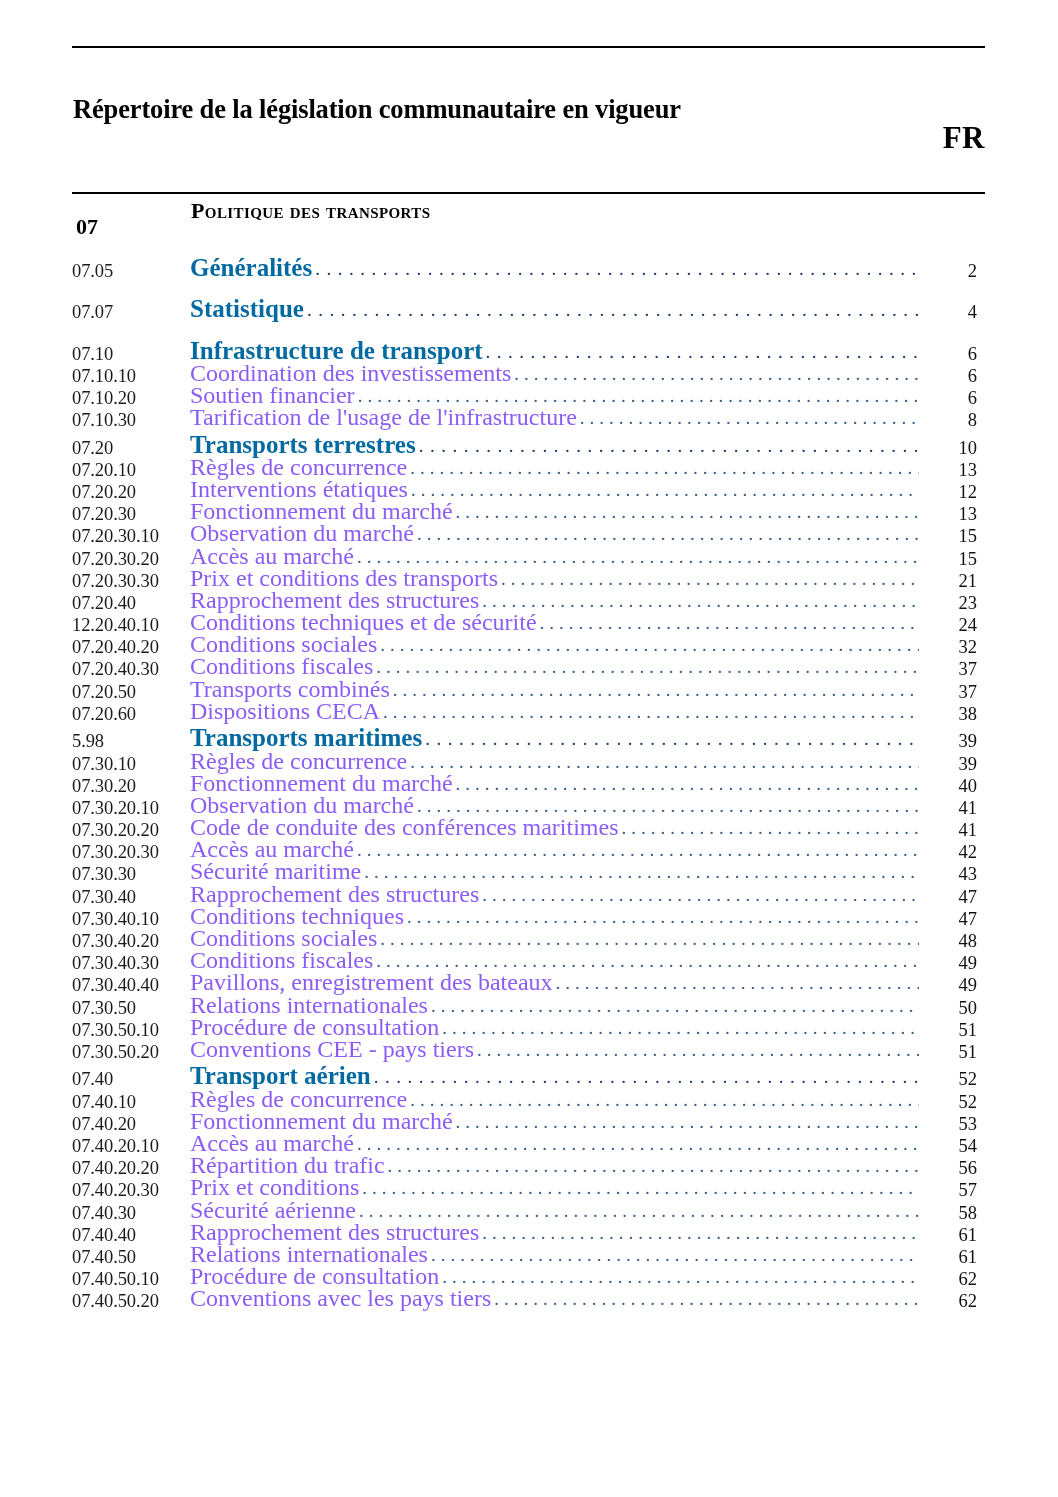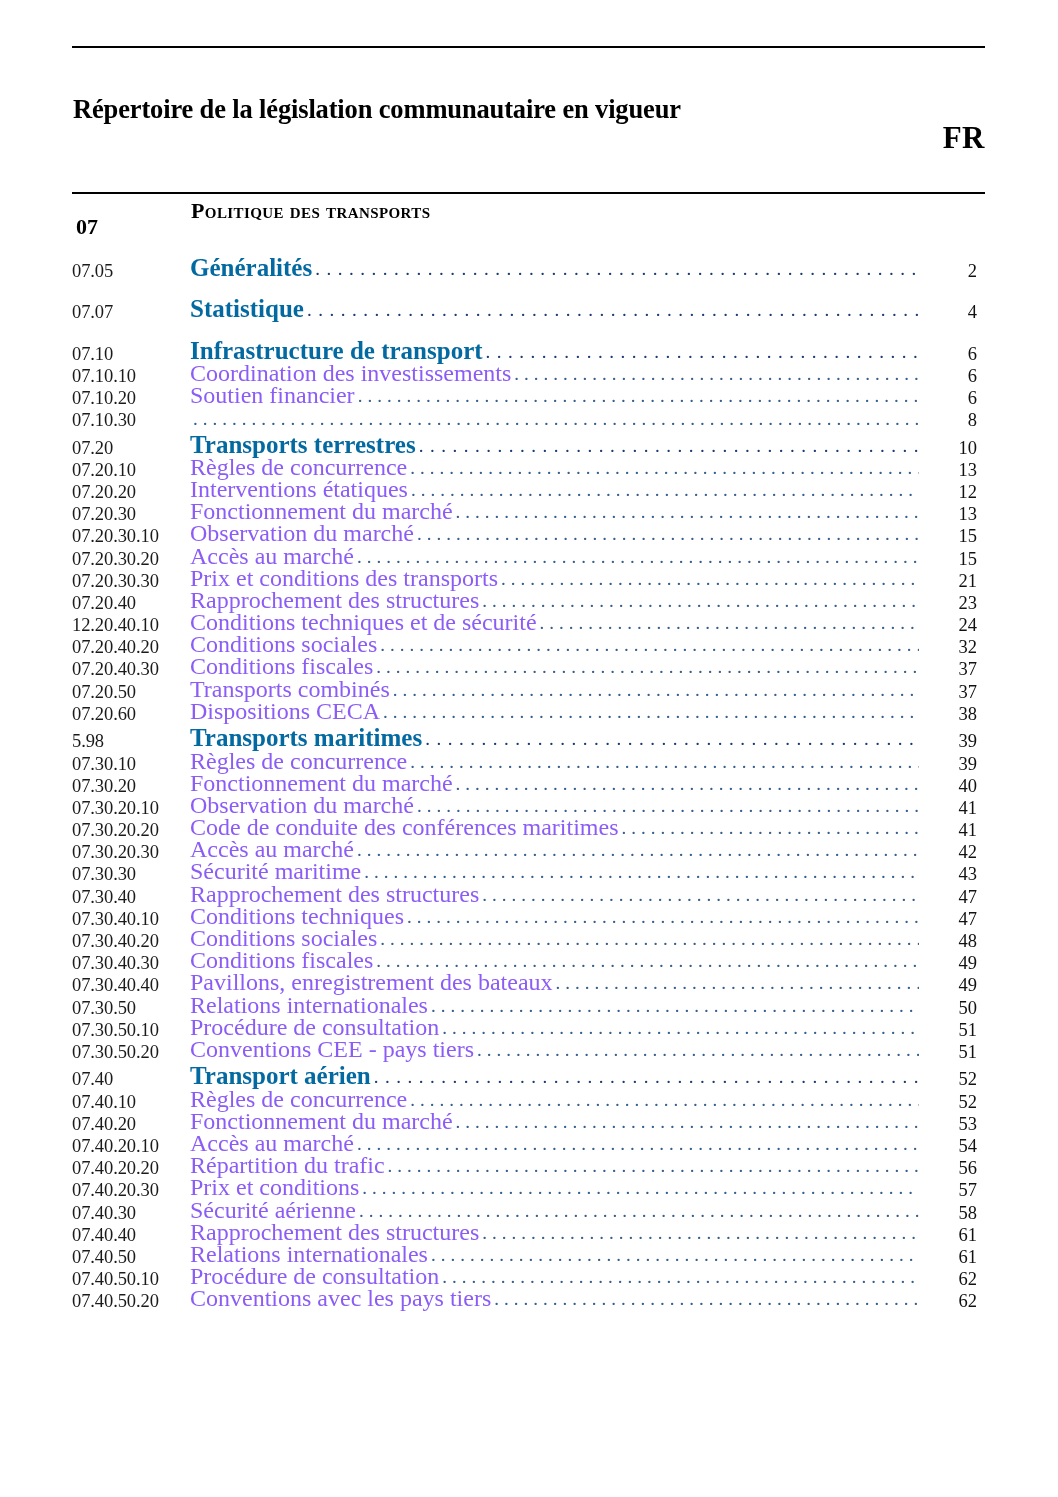--- a/index.html
+++ b/index.html
@@ -235,20 +235,21 @@
         <span class="code">07.10.20</span>
         <span class="mid">
           <span class="label">Soutien financier</span>
           <span class="leader">................................................................................................</span>
         </span>
         <span class="pageno">6</span>
       </div>
       <div class="row lvl3">
         <span class="code">07.10.30</span>
         <span class="mid">
+          <span class="label">Tarification de l'usage de l'infrastructure</span>
           <span class="leader">................................................................................................</span>
         </span>
         <span class="pageno">8</span>
       </div>
       <div class="row lvl2">
         <span class="code">07.20</span>
         <span class="mid">
           <span class="label">Transports terrestres</span>
           <span class="leader">................................................................................................</span>
         </span>

